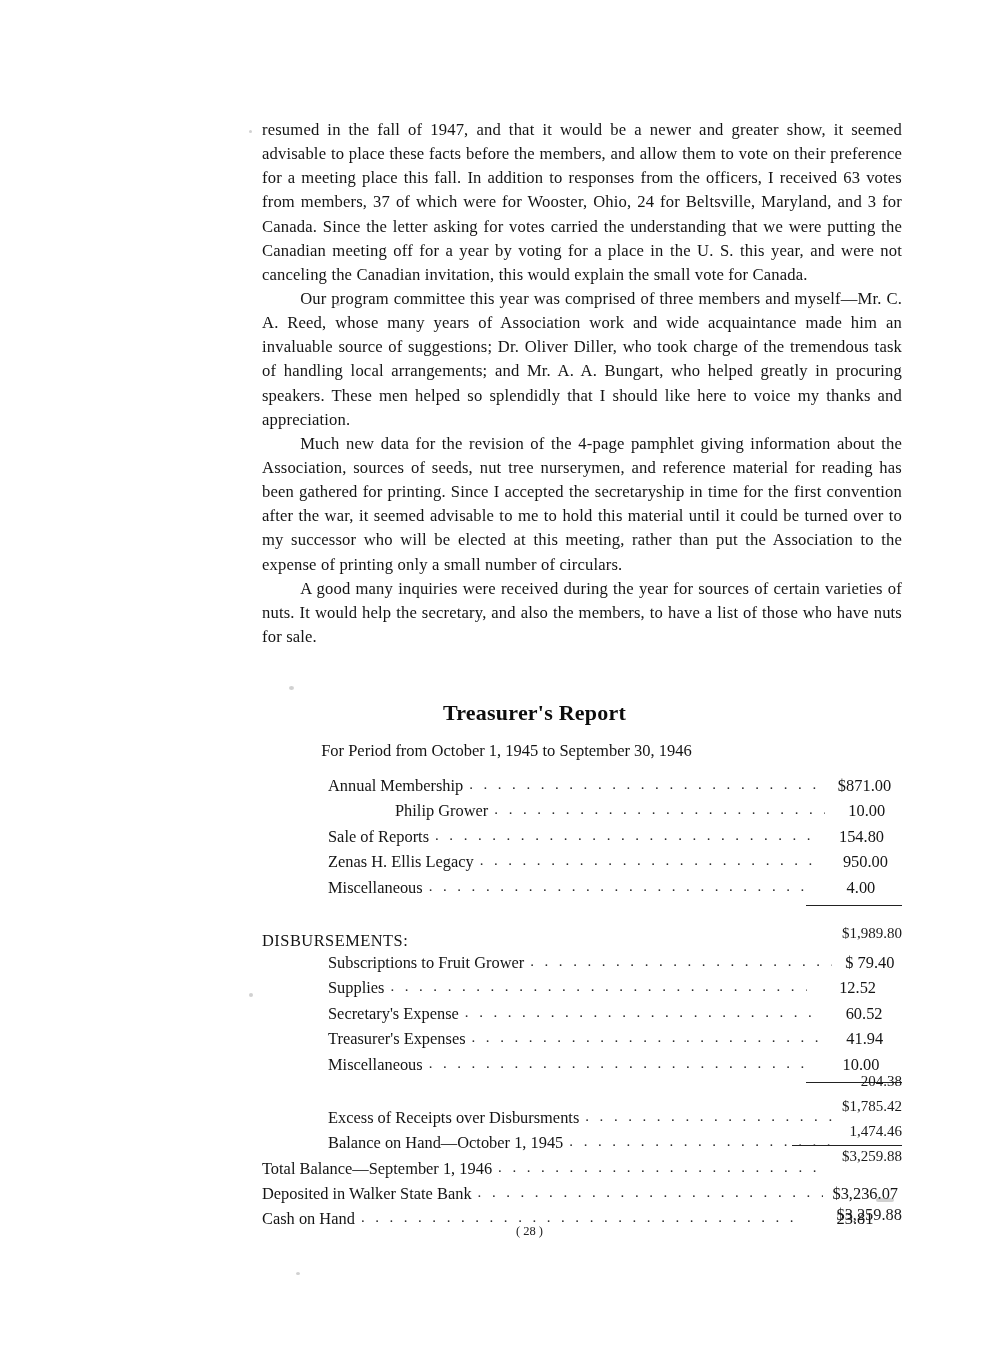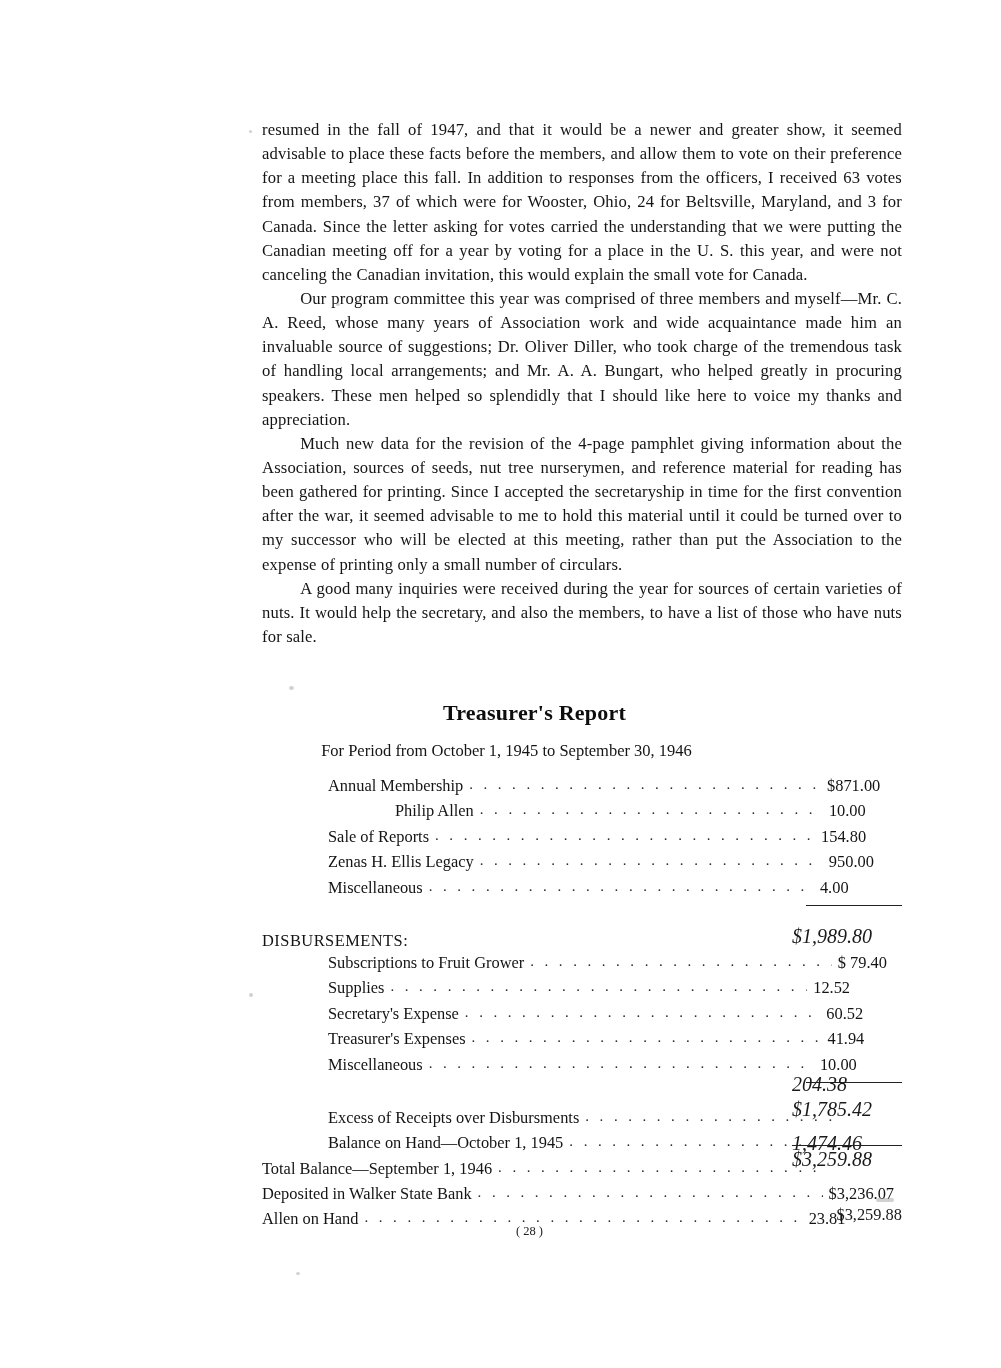--- a/index.html
+++ b/index.html
@@ -86,39 +86,39 @@
     white-space: nowrap;
     margin: 0 6px;
     color: #2a2a2a;
     letter-spacing: 3.4px;
     font-size: 15px;
     position: relative;
     top: -2px;
   }
   .row .amt {
     white-space: nowrap;
-    text-align: left;
+    text-align: center;
     width: 96px;
   }
   .indent1 { padding-left: 66px; }
   .indent2 { padding-left: 133px; }
   .indent0 { padding-left: 0; }
   .rule-amt {
     border-bottom: 1px solid #222;
     width: 96px;
     margin-left: auto;
     height: 1px;
     margin-top: 1px;
   }
   .totals-right {
     position: absolute;
     right: 105px;
+    text-align: right;
     width: 110px;
-    font-size: 20px;
-    font-style: italic;
+    font-size: 15px;
   }
   .subtotal-1 { top: 925px; }
   .subtotal-2 { top: 1073px; }
   .underline-top {
     border-top: 1px solid #222;
   }
   .spacer { height: 25px; }
   .page-number {
     position: absolute;
     top: 1224px;
@@ -163,21 +163,21 @@
 
 
     <div class="row indent1">
       <span class="lbl">Annual Membership</span>
       <span class="dots">. . . . . . . . . . . . . . . . . . . . . . . . . . . . . . . .</span>
       <span class="amt">$871.00</span>
     </div>
 
 
     <div class="row indent2">
-      <span class="lbl">Philip Allen</span>
+      <span class="lbl">Philip Grower</span>
       <span class="dots">. . . . . . . . . . . . . . . . . . . . . . . . . . . . . . . .</span>
       <span class="amt">10.00</span>
     </div>
 
     <div class="row indent1">
       <span class="lbl">Sale of Reports</span>
       <span class="dots">. . . . . . . . . . . . . . . . . . . . . . . . . . . . . . . .</span>
       <span class="amt">154.80</span>
     </div>
 
@@ -251,32 +251,32 @@
       <span class="amt"></span>
     </div>
 
     <div class="row indent0">
       <span class="lbl">Deposited in Walker State Bank</span>
       <span class="dots">. . . . . . . . . . . . . . . . . . . . . . . . . . . . . . . .</span>
       <span class="amt">$3,236.07</span>
     </div>
 
     <div class="row indent0">
-      <span class="lbl">Allen on Hand</span>
+      <span class="lbl">Cash on Hand</span>
       <span class="dots">. . . . . . . . . . . . . . . . . . . . . . . . . . . . . . . .</span>
       <span class="amt">23.81</span>
     </div>
 
   </div>
 
   <div class="totals-right subtotal-1">$1,989.80</div>
   <div class="totals-right subtotal-2">204.38</div>
 
   <div class="totals-right" style="top:1098px;">$1,785.42</div>
-  <div class="totals-right" style="top:1123px;margin-top:9px;">1,474.46</div>
+  <div class="totals-right" style="top:1123px;">1,474.46</div>
   <div class="totals-right underline-top" style="top:1145px;padding-top:2px;">$3,259.88</div>
 
   <div class="grand-total">$3,259.88</div>
 
   <div class="page-number">( 28 )</div>
 
   <div class="speck" style="left:243px;top:130px;width:3px;height:3px;"></div>
   <div class="speck" style="left:330px;top:303px;width:4px;height:3px;"></div>
   <div class="speck" style="left:283px;top:686px;width:5px;height:4px;"></div>
   <div class="speck" style="left:243px;top:993px;width:4px;height:4px;"></div>

